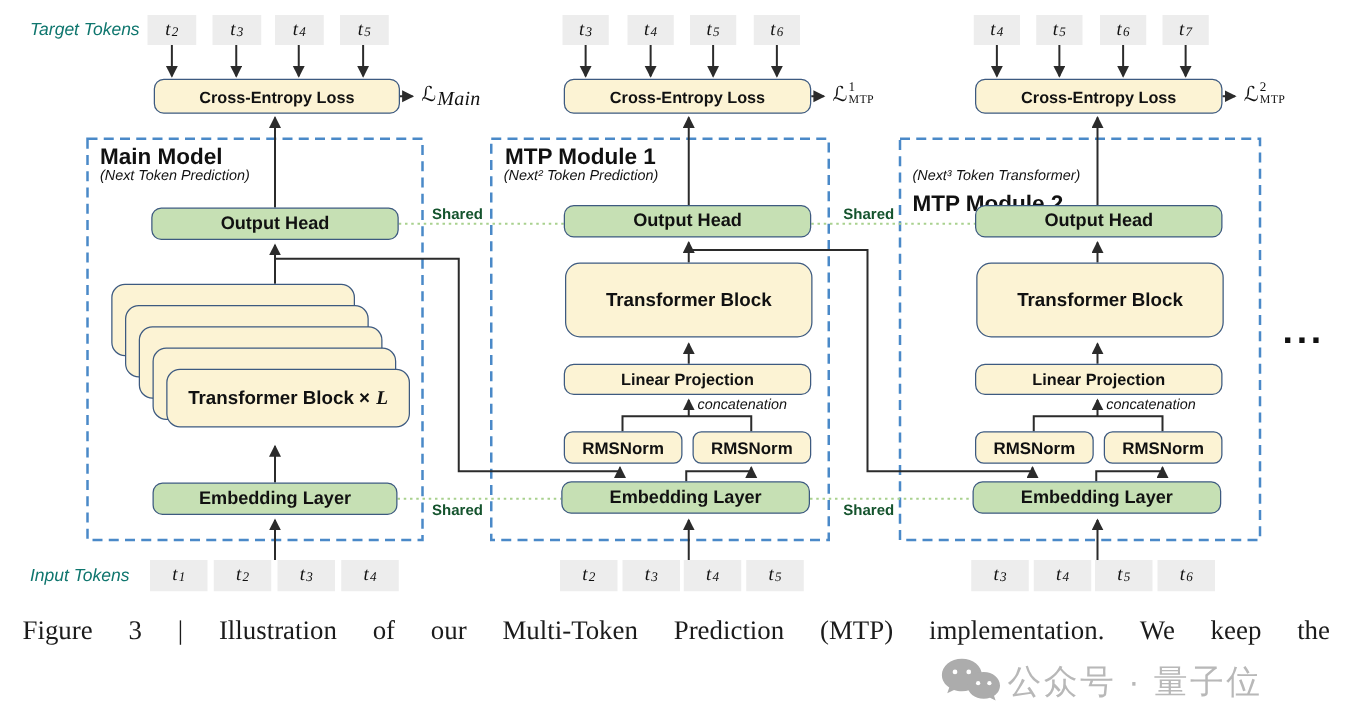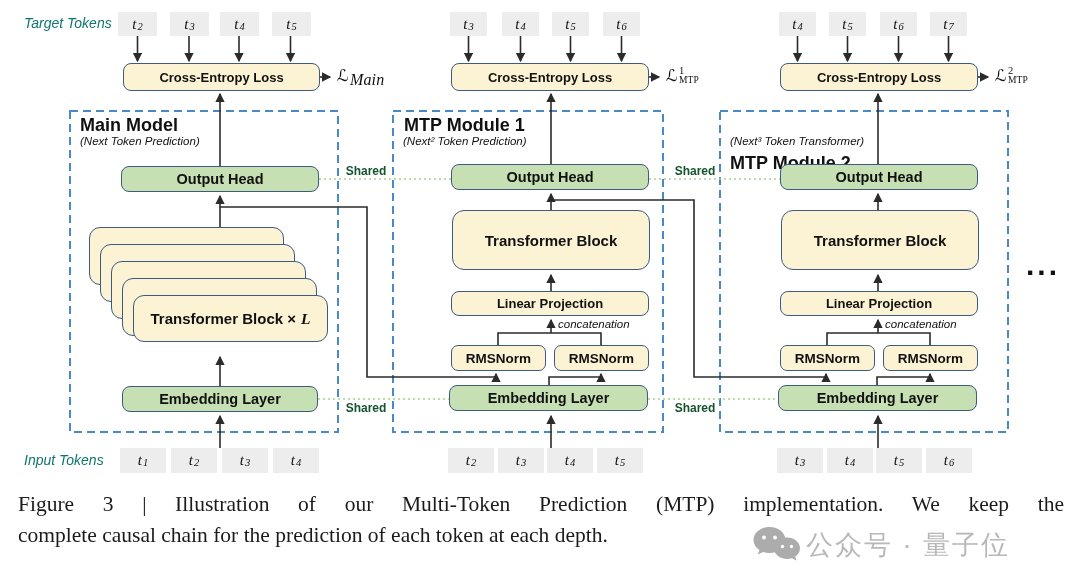--- a/index.html
+++ b/index.html
@@ -285,21 +285,20 @@
 
   <div class="abs lay shared" style="left:340px;top:164px;width:52px;">Shared</div>
   <div class="abs lay shared" style="left:669px;top:164px;width:52px;">Shared</div>
   <div class="abs lay shared" style="left:340px;top:401px;width:52px;">Shared</div>
   <div class="abs lay shared" style="left:669px;top:401px;width:52px;">Shared</div>
 
   <div class="abs lay ellipsis" style="left:1026px;top:255px;">...</div>
 
   <div class="caption">
     <div class="cap1">Figure 3 | Illustration of our Multi-Token Prediction (MTP) implementation. We keep the</div>
-    <div class="cap2">complete causal chain for the prediction of each token at each depth.</div>
   </div>
 
   <svg class="abs lay" style="left:752px;top:525px;" width="50" height="40" viewBox="0 0 50 40">
     <path d="M17.5 2 C8.5 2 1.5 7.8 1.5 15 C1.5 19.1 3.8 22.7 7.4 25 L5.8 29.6 L11.2 26.9 C13.1 27.6 15.2 28 17.5 28 C26.5 28 33.5 22.2 33.5 15 C33.5 7.8 26.5 2 17.5 2 Z" fill="#ACACAC"></path>
     <circle cx="12" cy="12.5" r="1.9" fill="#fff"></circle>
     <circle cx="23" cy="12.5" r="1.9" fill="#fff"></circle>
     <path d="M35 12.5 C27.8 12.5 22 17.3 22 23.3 C22 29.3 27.8 34 35 34 C36.8 34 38.5 33.7 40 33.2 L44.5 35.4 L43.2 31.6 C46.1 29.7 48 26.7 48 23.3 C48 17.3 42.2 12.5 35 12.5 Z" fill="#ACACAC"></path>
     <circle cx="30.5" cy="21.5" r="1.7" fill="#fff"></circle>
     <circle cx="39.5" cy="21.5" r="1.7" fill="#fff"></circle>
   </svg>

